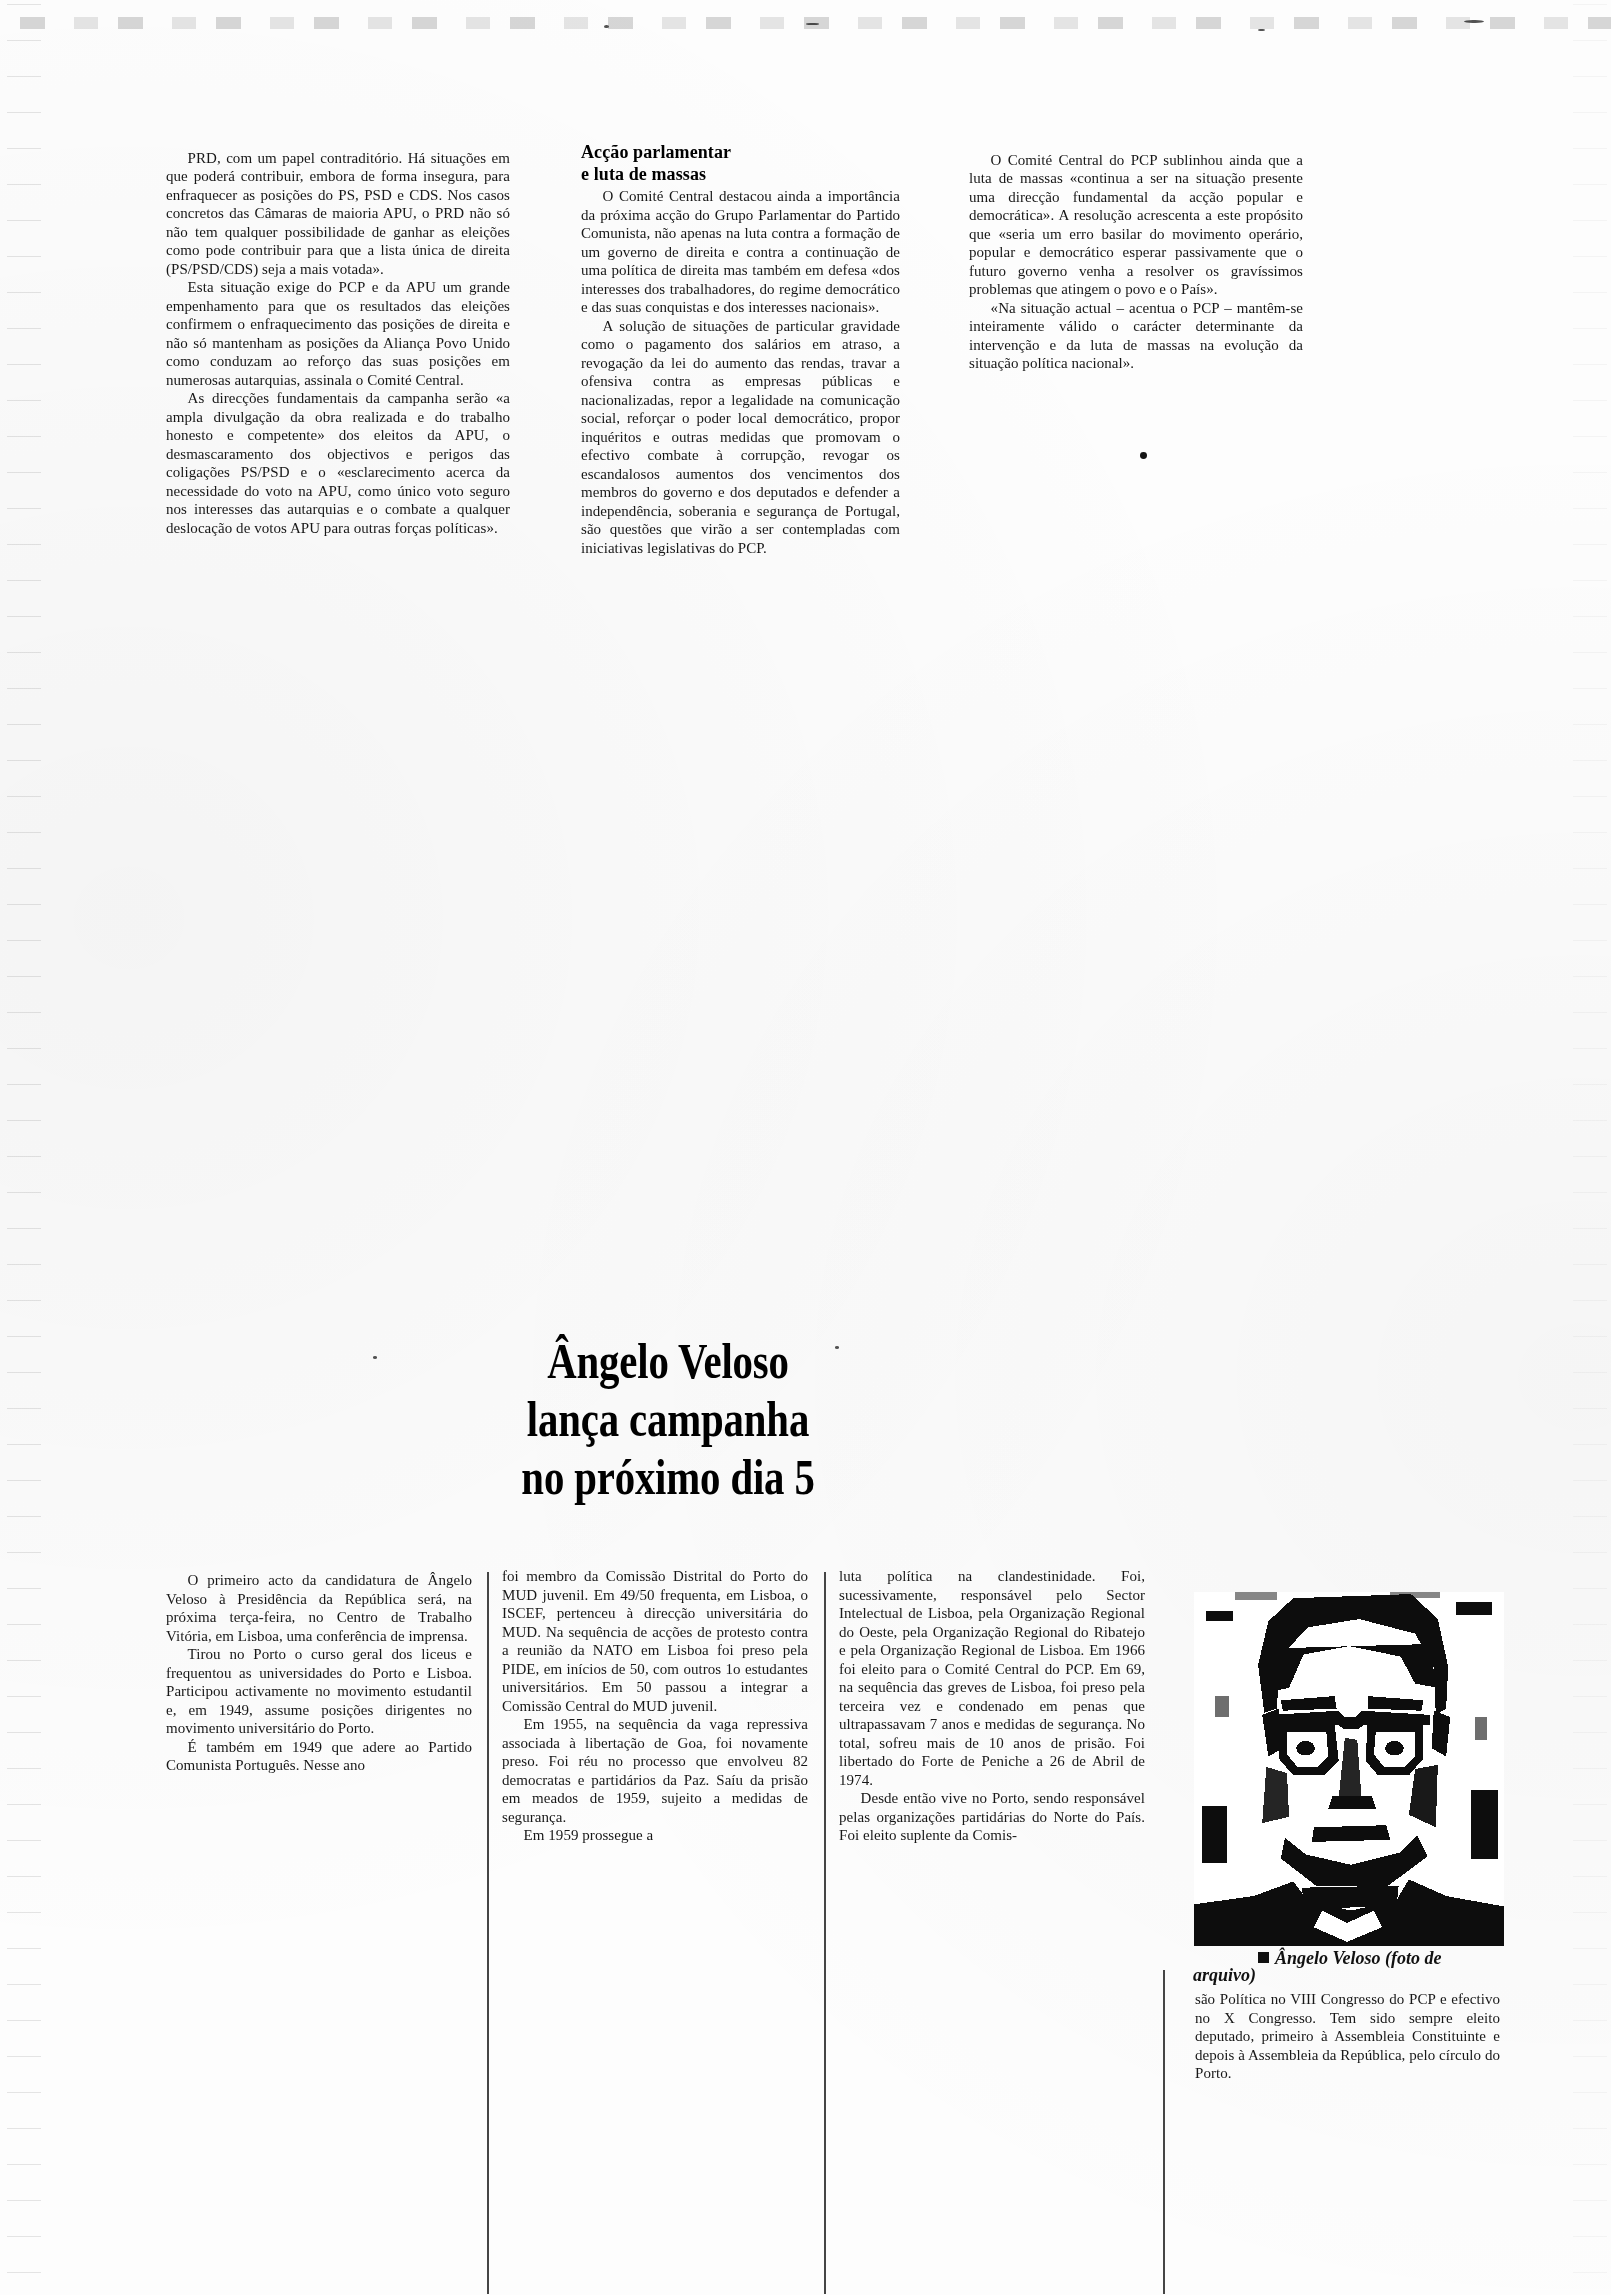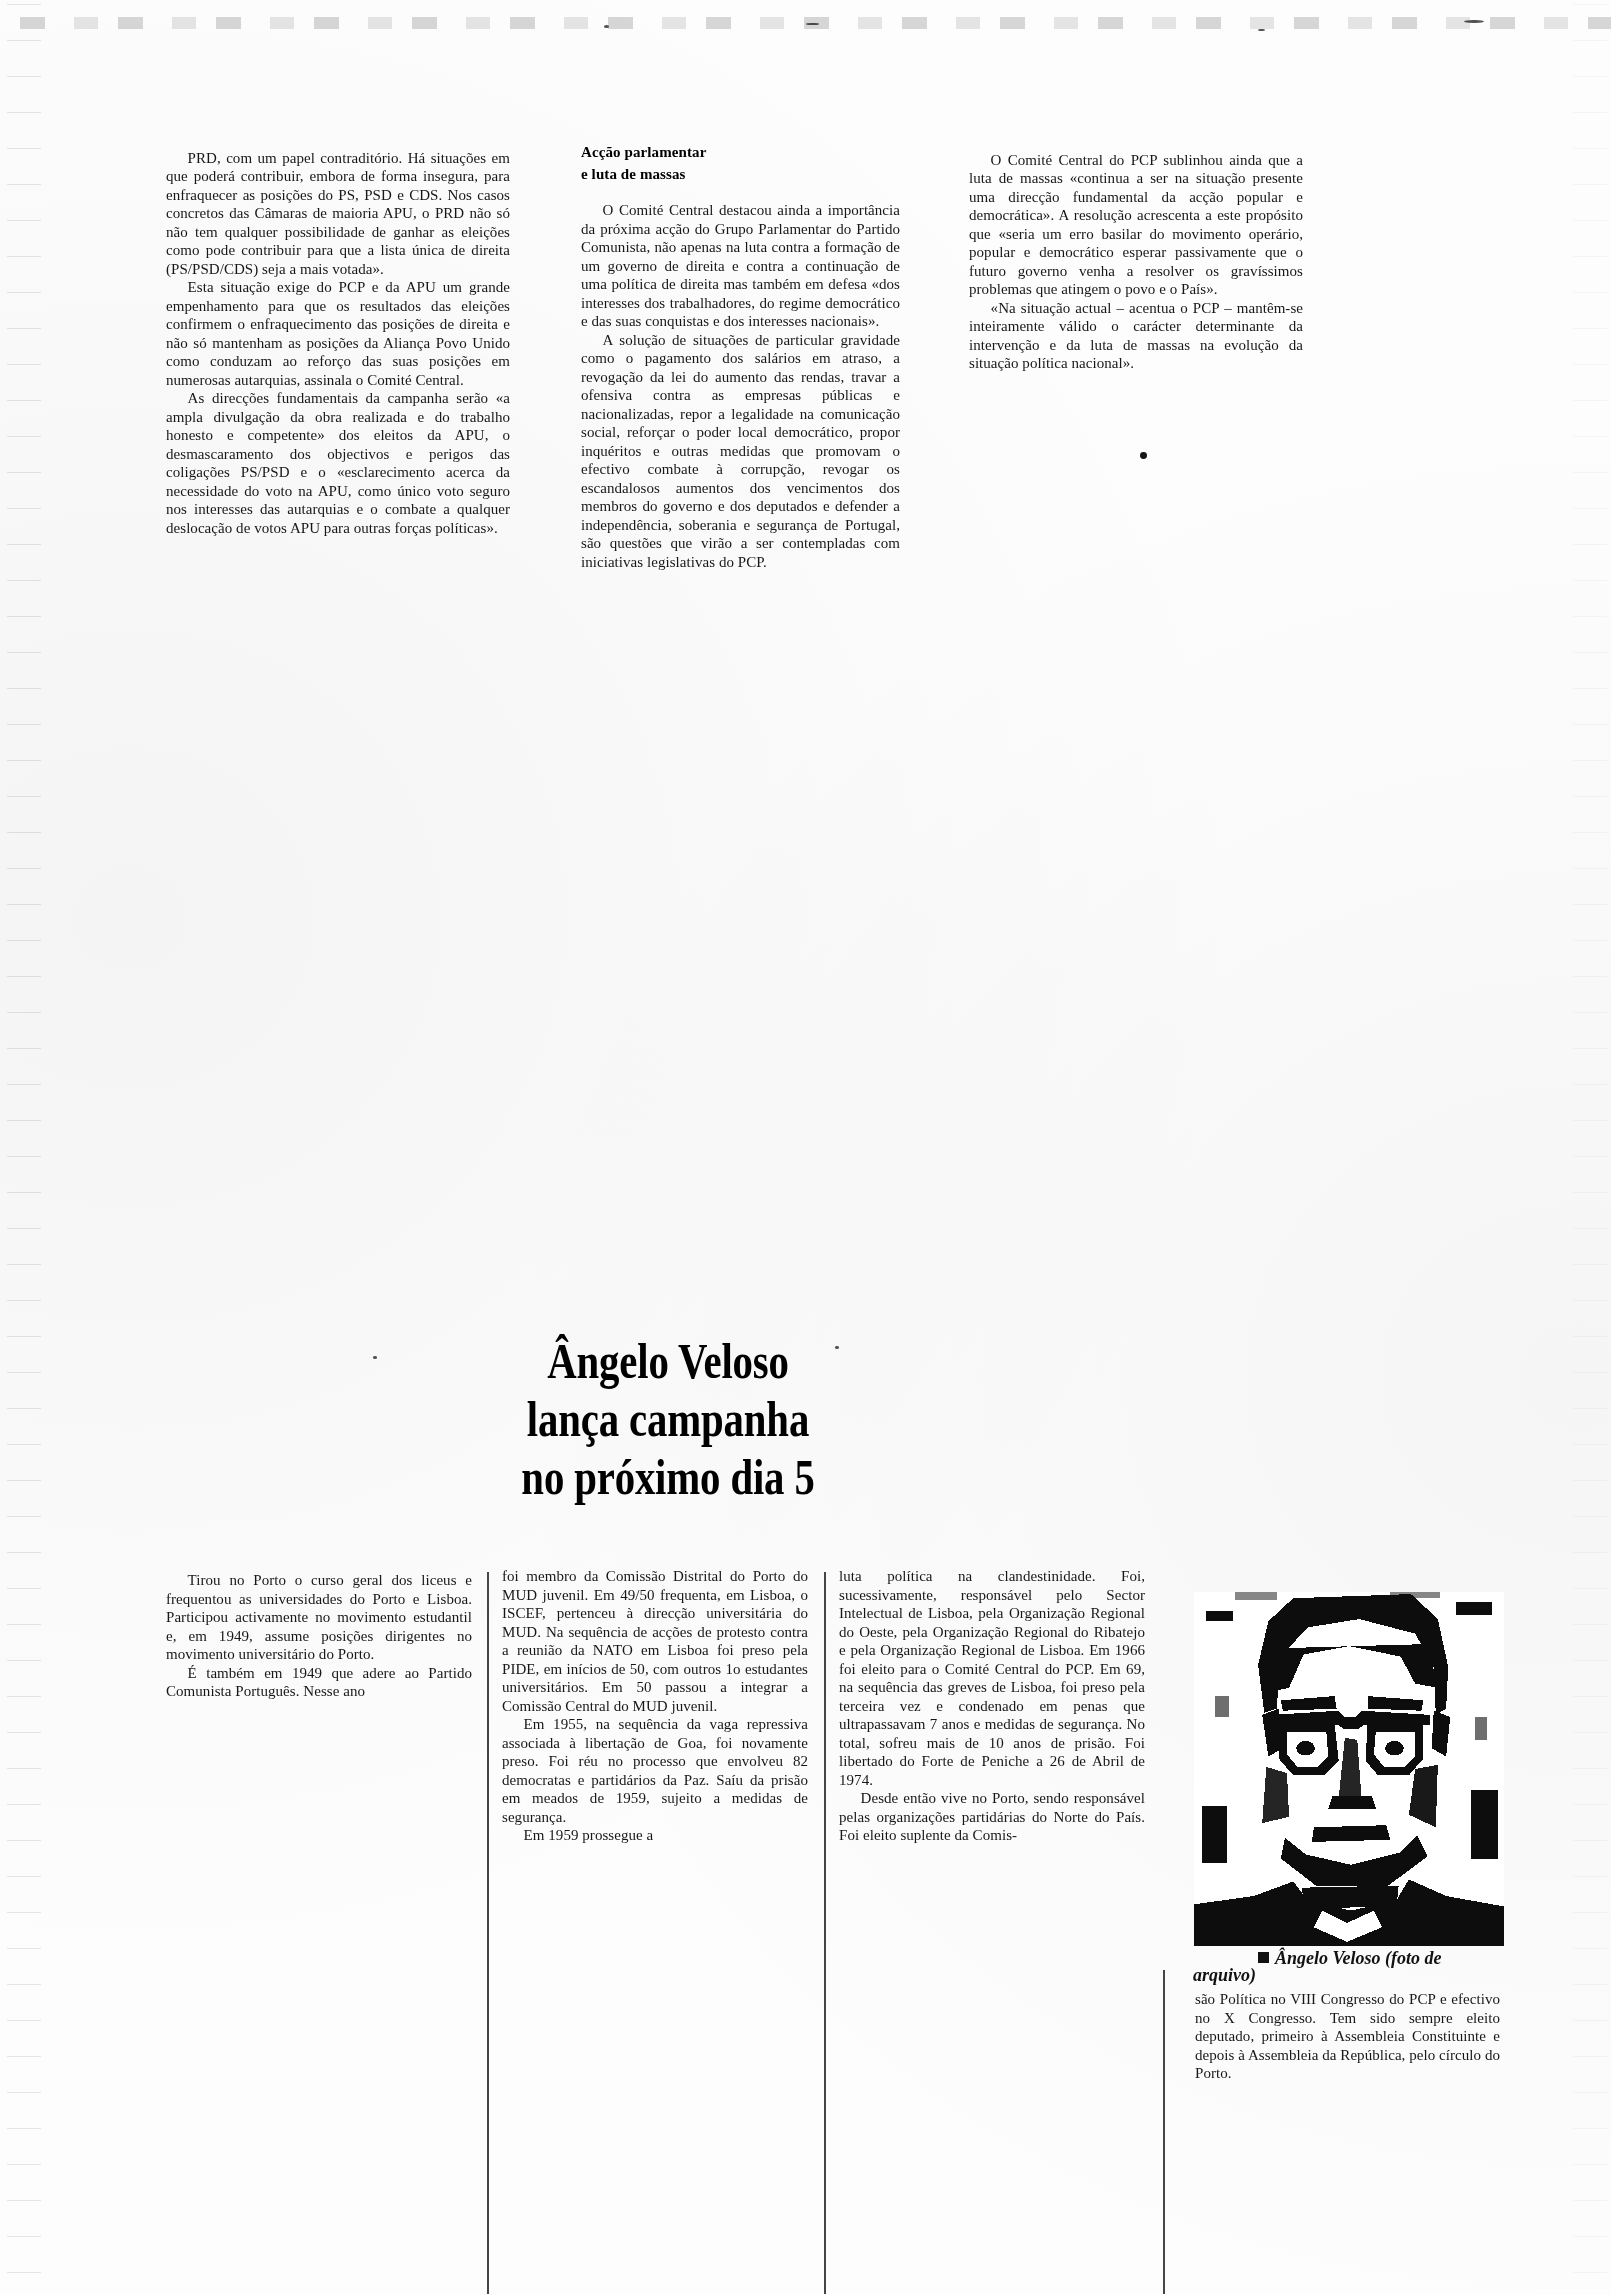--- a/index.html
+++ b/index.html
@@ -57,24 +57,24 @@
     text-indent:21.6px;
     hyphens:manual;
     -webkit-hyphens:manual;
     letter-spacing:0.05px;
     color:#171717;
   }
   p.body.first{text-indent:21.6px;}
   p.body + p.body{margin-top:0;}
 
   .subhead{
-    margin:0 0 16px 0;
+    margin:0 0 2px 0;
     font-family:"Liberation Serif", serif;
     font-weight:bold;
-    font-size:15px;
+    font-size:18px;
     line-height:21.6px;
     letter-spacing:0.1px;
     text-indent:0;
     color:#000;
   }
 
   
   #top-article{top:142px;left:0;width:1612px;height:1032px;}
   .col{position:absolute;}
   #t-col1{left:166px;top:6.9px;width:344px;}
@@ -180,20 +180,21 @@
       <span class="hl-line">Ângelo Veloso</span>
       <span class="hl-line">lança campanha</span>
       <span class="hl-line">no próximo dia 5</span>
     </div>
 
     <div class="vrule" style="left:487px;top:255px;height:722px;"></div>
     <div class="vrule" style="left:824px;top:255px;height:722px;"></div>
     <div class="vrule" style="left:1163px;top:653px;height:324px;"></div>
 
     <div class="col" id="b-col1">
+      <p class="body first">O primeiro acto da candidatura de Ângelo Veloso à Presidência da República será, na próxima terça-feira, no Centro de Trabalho Vitória, em Lisboa, uma conferência de imprensa.</p>
       <p class="body">Tirou no Porto o curso geral dos liceus e frequentou as universidades do Porto e Lisboa. Participou activamente no movimento estudantil e, em 1949, assume posições dirigentes no movimento universitário do Porto.</p>
       <p class="body">É também em 1949 que adere ao Partido Comunista Português. Nesse ano</p>
     </div>
 
     <div class="col" id="b-col2">
       <p class="body" style="text-indent:0">foi membro da Comissão Distrital do Porto do MUD juvenil. Em 49/50 frequenta, em Lisboa, o ISCEF, pertenceu à direcção universitária do MUD. Na sequência de acções de protesto contra a reunião da NATO em Lisboa foi preso pela PIDE, em inícios de 50, com outros 1o estudantes universitários. Em 50 passou a integrar a Comissão Central do MUD juvenil.</p>
       <p class="body">Em 1955, na sequência da vaga repressiva associada à libertação de Goa, foi novamente preso. Foi réu no processo que envolveu 82 democratas e partidários da Paz. Saíu da prisão em meados de 1959, sujeito a medidas de segurança.</p>
       <p class="body">Em 1959 prossegue a</p>
     </div>
 

